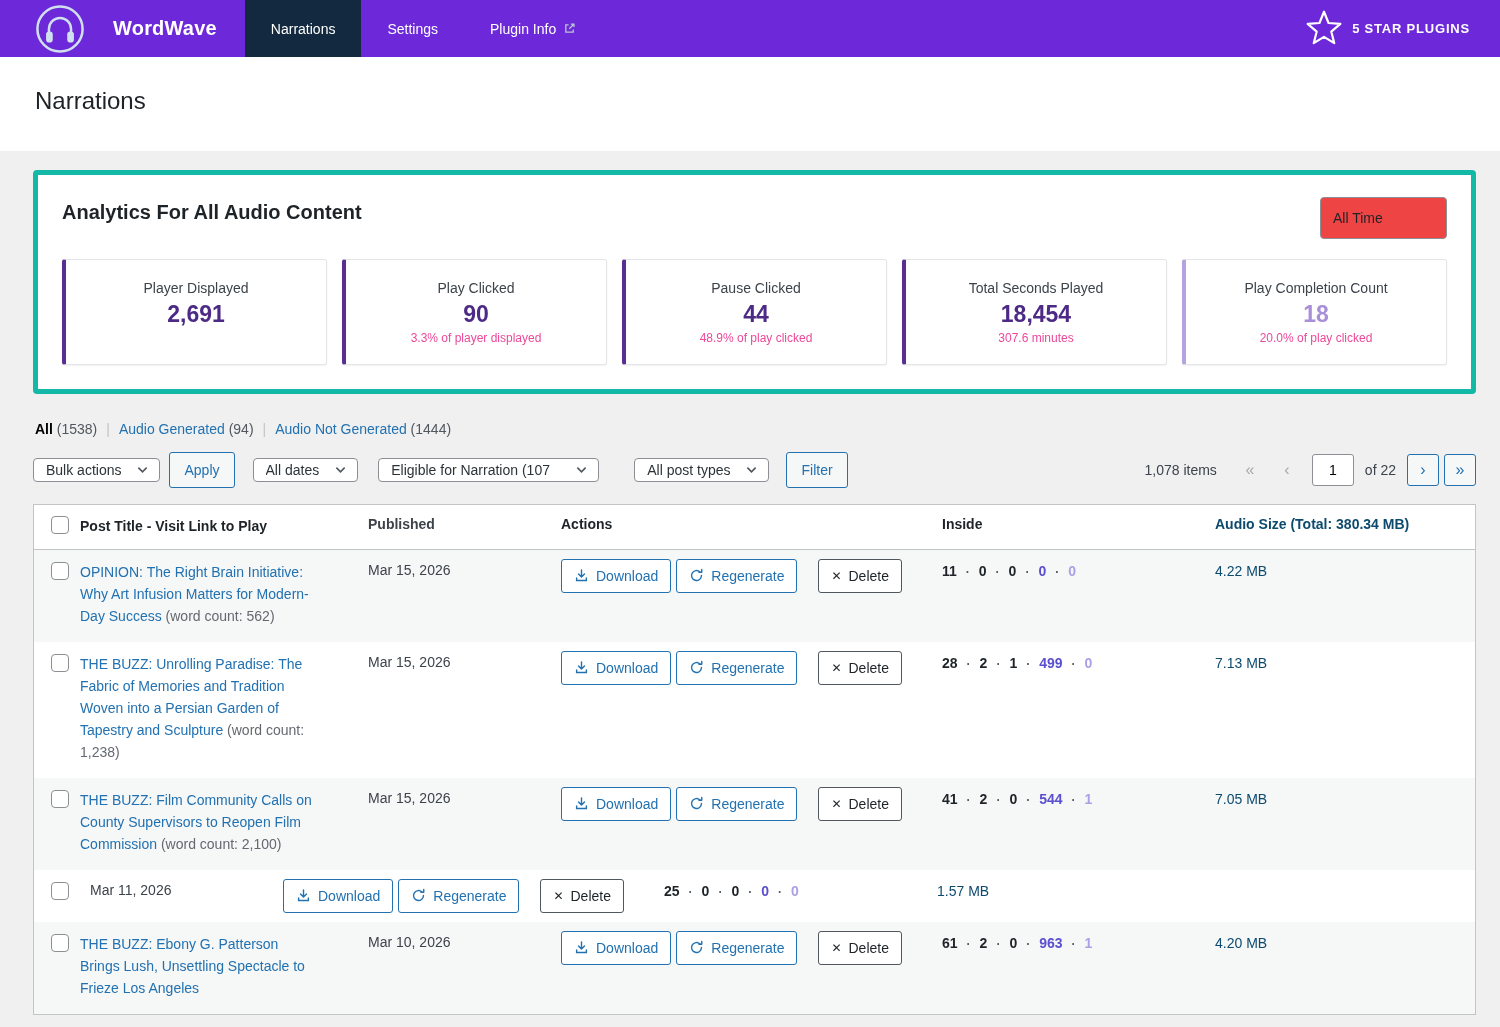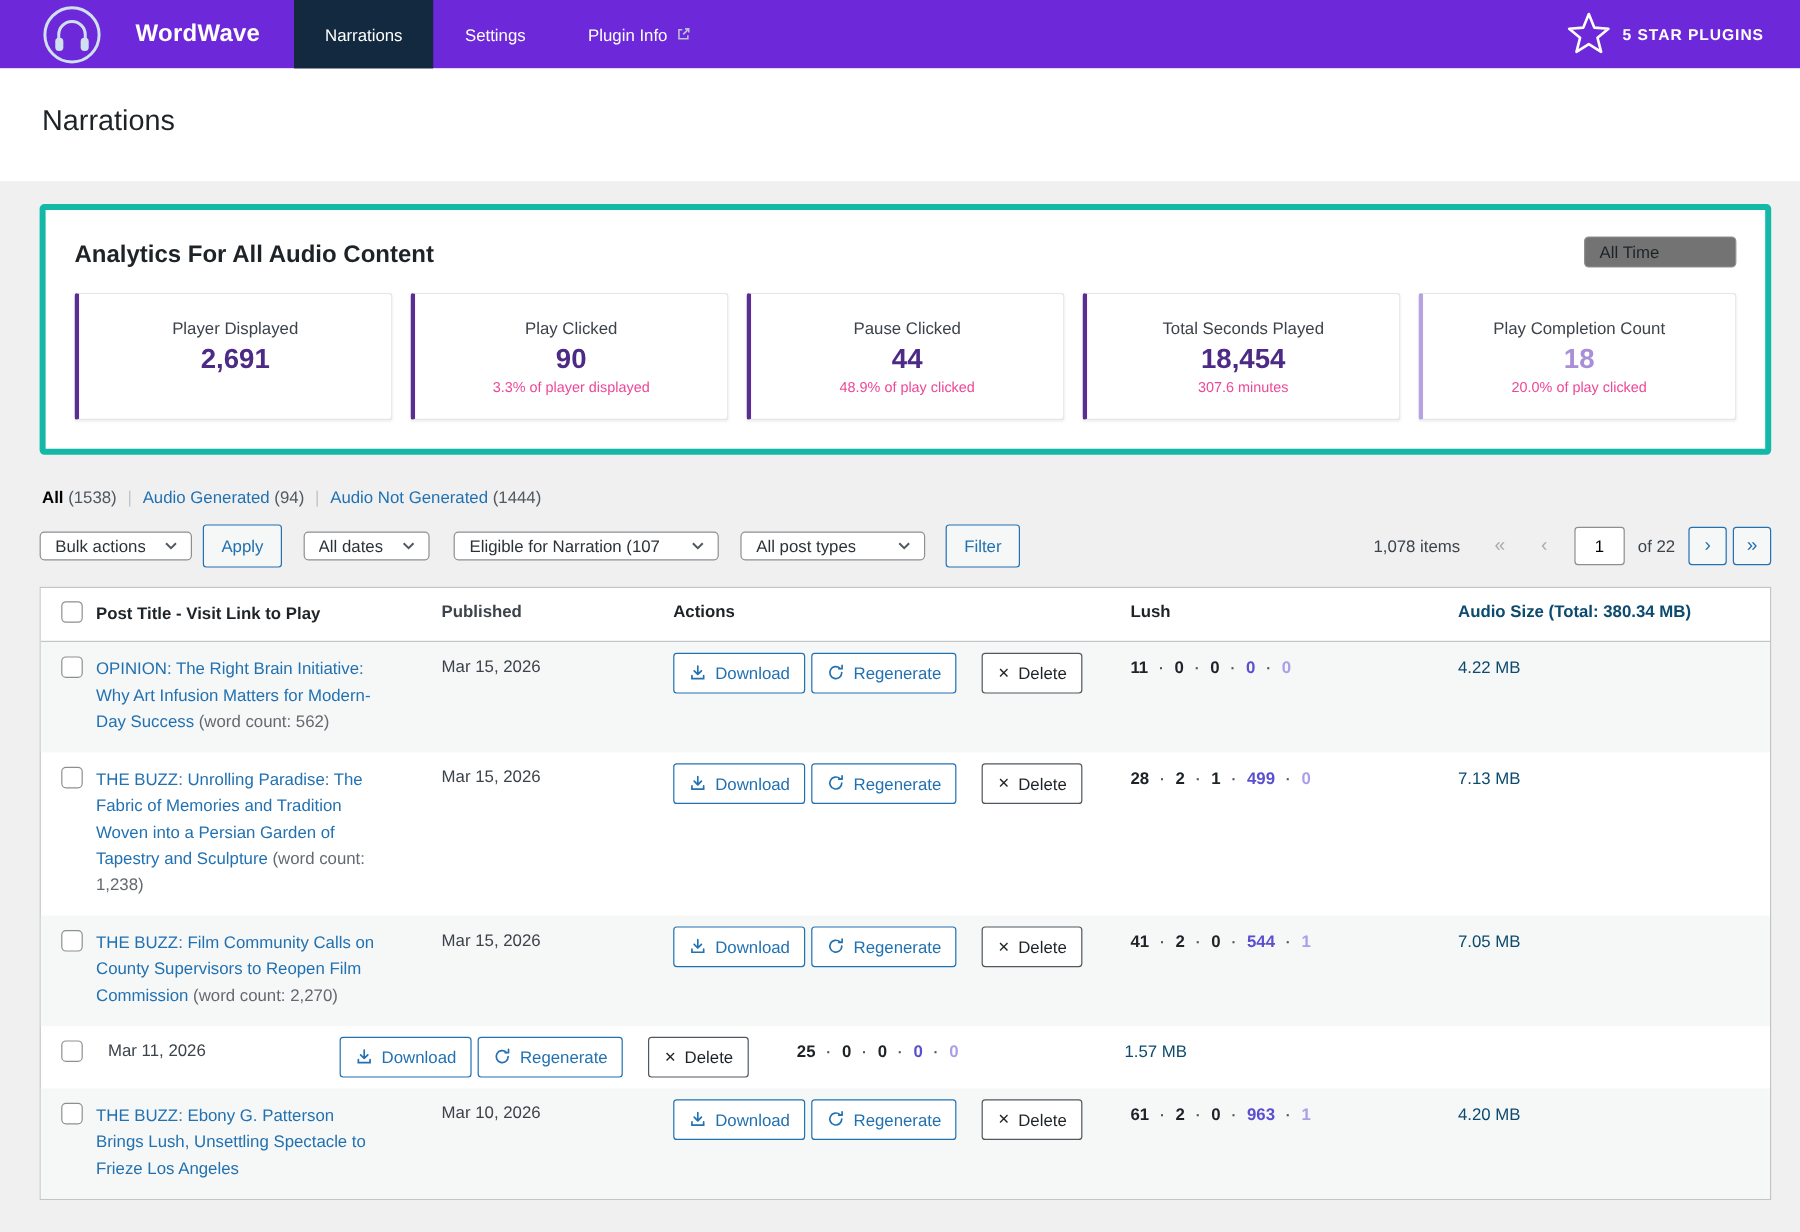--- a/index.html
+++ b/index.html
@@ -42,24 +42,24 @@
   
   .analytics {
     background: #fff;
     border: 5px solid #14b8a6;
     border-radius: 4px;
     padding: 22px 24px 24px;
   }
   .analytics-head { display: flex; justify-content: space-between; align-items: flex-start; margin-bottom: 20px; }
   .analytics-title { font-size: 20px; font-weight: 700; padding-top: 4px; }
   .time-select {
-    width: 127px; height: 26px;
+    width: 127px; height: 42px;
     border: 1px solid #8c8f94; border-radius: 4px;
     display: flex; align-items: center;
-    padding: 0 12px; font-size: 14px; background: #737373; cursor: pointer; margin-left: 16px;
+    padding: 0 12px; font-size: 14px; background: #ef4444; cursor: pointer; margin-left: 16px;
   }
   .stat-cards { display: flex; gap: 15px; }
   .stat-card {
     flex: 1;
     background: #fff;
     border: 1px solid #e4e5e8;
     border-left: 4px solid #5b2d90;
     border-radius: 3px;
     box-shadow: 0 1px 2px rgba(0,0,0,.06);
     padding: 20px 10px 16px;
@@ -252,21 +252,21 @@
       <svg class="chev" viewBox="0 0 12 8" width="11" height="8">
           <path d="M1.5 1.5L6 6l4.5-4.5" fill="none" stroke="#50575e" stroke-width="1.8"></path>
         </svg>
     </div>
     <div class="select w-eligible" style="margin-left:11px;">
       <span class="sel-text">Eligible for Narration (107</span>
       <svg class="chev" viewBox="0 0 12 8" width="11" height="8">
           <path d="M1.5 1.5L6 6l4.5-4.5" fill="none" stroke="#50575e" stroke-width="1.8"></path>
         </svg>
     </div>
-    <div class="select" style="margin-left:9px;gap:19px;">
+    <div class="select" style="margin-left:26px;">
       <span class="sel-text">All post types</span>
       <svg class="chev" viewBox="0 0 12 8" width="11" height="8">
           <path d="M1.5 1.5L6 6l4.5-4.5" fill="none" stroke="#50575e" stroke-width="1.8"></path>
         </svg>
     </div>
     <button class="btn-outline" style="margin-left:8px;">Filter</button>
 
     <div class="pager">
       <span class="pager-items">1,078 items</span>
       <span class="page-btn disabled">«</span>
@@ -277,21 +277,21 @@
       <span class="page-btn">»</span>
     </div>
   </div>
 
   <div class="table">
     <div class="thead">
       <div class="col-check"><span class="checkbox"></span></div>
       <div class="col-title cell" style="padding:11px 10px 11px 0;font-weight:700;">Post Title - Visit Link to Play</div>
       <div class="col-pub">Published</div>
       <div class="col-actions">Actions</div>
-      <div class="col-stats">Lush</div>
+      <div class="col-stats">Inside</div>
       <div class="col-size">Audio Size (Total: 380.34 MB)</div>
     </div>
 
     <div class="tbody">
 
       <div class="trow">
         <div class="col-check"><span class="checkbox"></span></div>
         <div class="col-title">
           <span class="post-link">OPINION: The Right Brain Initiative: Why Art Infusion Matters for Modern-Day Success</span>
           <span class="wc">(word count: 562)</span>
@@ -369,21 +369,21 @@
             <span class="sdot">·</span>
             <span class="sv sv-light">0</span>
         </div>
         <div class="col-size">7.13 MB</div>
       </div>
 
       <div class="trow">
         <div class="col-check"><span class="checkbox"></span></div>
         <div class="col-title">
           <span class="post-link">THE BUZZ: Film Community Calls on County Supervisors to Reopen Film Commission</span>
-          <span class="wc">(word count: 2,270)</span>
+          <span class="wc">(word count: 2,100)</span>
         </div>
         <div class="col-pub">Mar 15, 2026</div>
         <div class="col-actions">
           <button class="abtn abtn-blue">
             <svg viewBox="0 0 16 16" width="15" height="15">
                 <path d="M8 2.2v7M4.8 6.4L8 9.6l3.2-3.2" stroke="currentColor" stroke-width="1.5" fill="none" stroke-linecap="round" stroke-linejoin="round"></path>
                 <path d="M2.8 10.6v2.8h10.4v-2.8" stroke="currentColor" stroke-width="1.5" fill="none" stroke-linecap="round"></path>
               </svg>
             <span>Download</span>
           </button>

